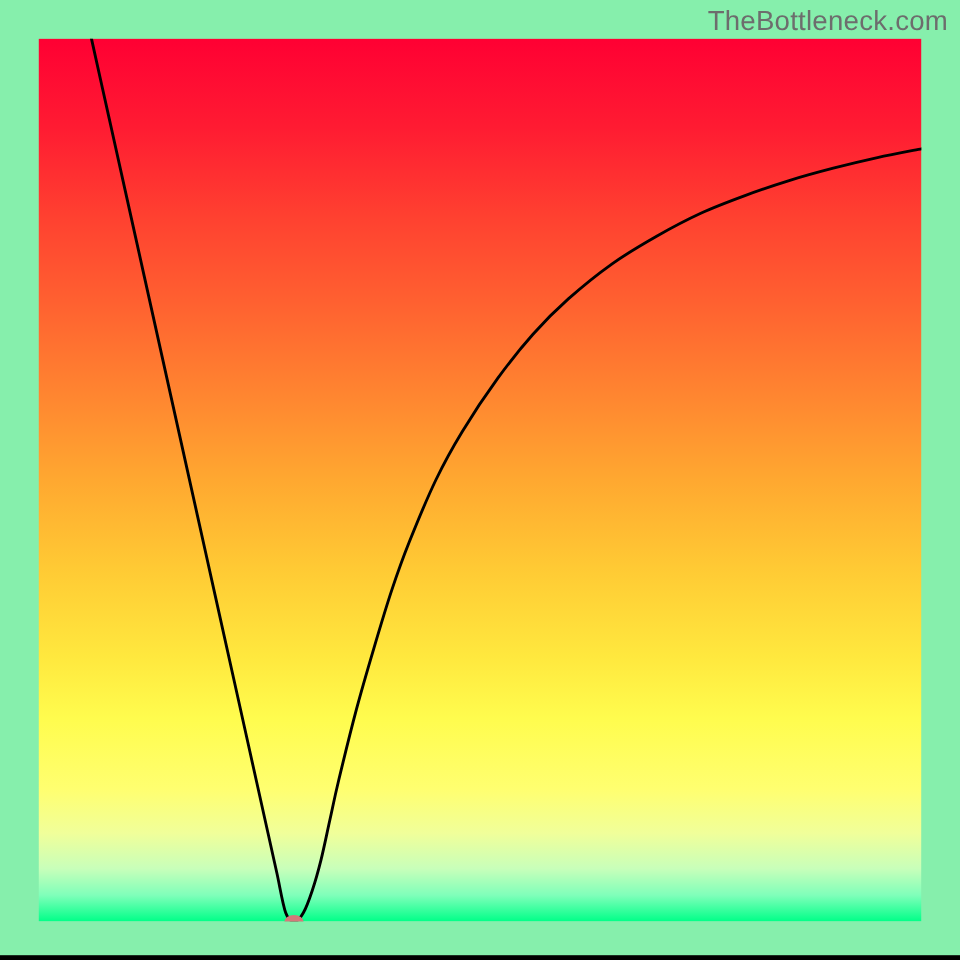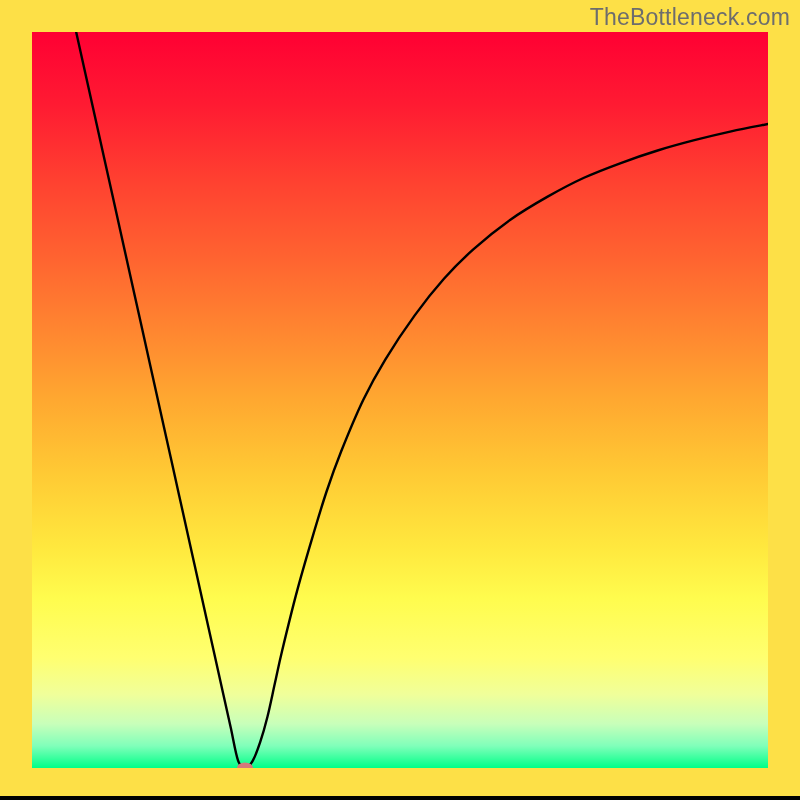--- a/index.html
+++ b/index.html
@@ -8,21 +8,21 @@
     width: 800px;
     height: 800px;
     overflow: hidden;
     background: #000;
     font-family: Arial, Helvetica, sans-serif;
   }
   .frame {
     position: relative;
     width: 800px;
     height: 796px;
-    background: #fde047;
+    background: #86efac;
   }
   .plot-area {
     position: absolute;
     left: 32px;
     top: 32px;
     width: 736px;
     height: 736px;
     overflow: hidden;
   }
   .watermark {

